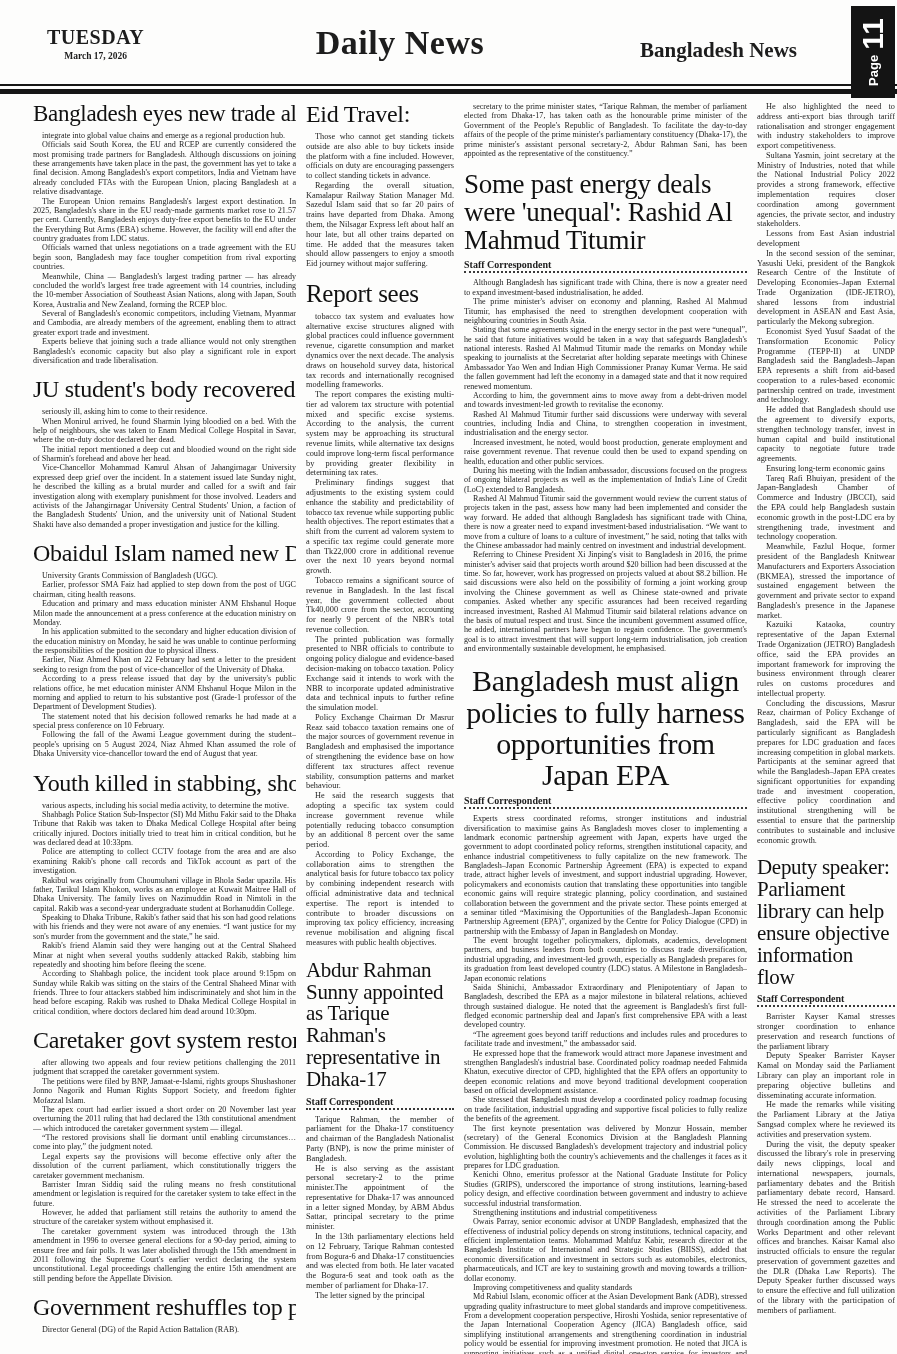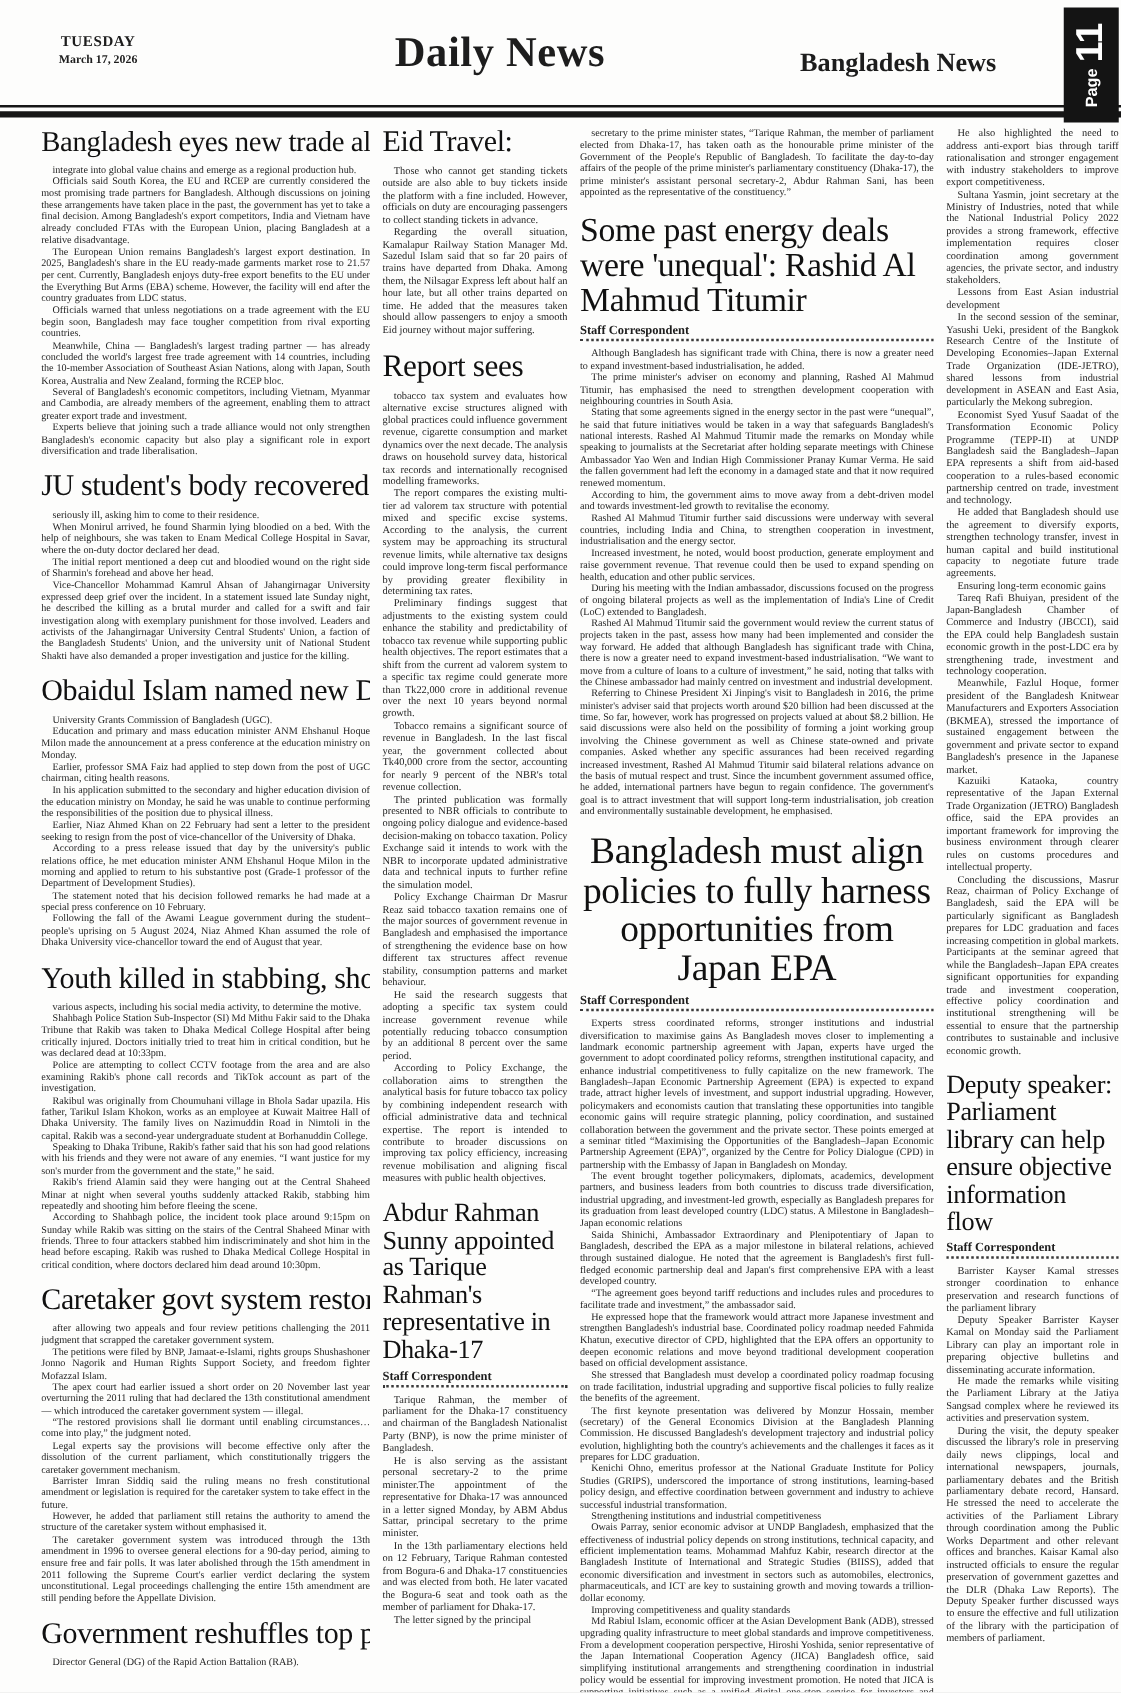--- a/index.html
+++ b/index.html
@@ -8,21 +8,21 @@
     width:897px;height:1354px;
     background:#fdfdfc;
     font-family:"Liberation Serif","DejaVu Serif",serif;
     color:#1d1d1d;
     overflow:hidden;
     margin:0 auto;
   }
   
   #header{position:absolute;top:0;left:0;width:897px;height:96px;}
   .hdr-left{position:absolute;left:47px;top:26px;text-align:center;}
-  .hdr-day{font-size:12px;font-weight:bold;letter-spacing:.5px;}
+  .hdr-day{font-size:20px;font-weight:bold;letter-spacing:.5px;}
   .hdr-date{font-size:9.5px;font-weight:bold;margin-top:2px;}
   .masthead{position:absolute;left:0;right:97px;top:24px;text-align:center;
     font-size:34px;font-weight:bold;letter-spacing:.5px;}
   .section-name{position:absolute;right:100px;top:38px;
     font-size:21px;font-weight:bold;}
   .rule-thin{position:absolute;left:0;top:84px;width:897px;height:2px;background:#161616;}
   .rule-thick{position:absolute;left:0;top:89px;width:897px;height:5px;background:#161616;}
   .pagebox{position:absolute;right:2px;top:6px;width:44px;height:92px;background:#141414;
     display:flex;align-items:center;justify-content:center;z-index:5;}
   .pagebox-inner{transform:rotate(-90deg);white-space:nowrap;color:#fff;
@@ -94,22 +94,22 @@
         <article class="article">
           <h2 class="headline clip" style="font-size: 24px;">JU student's body recovered, husband</h2>
           <p class="body-text">seriously ill, asking him to come to their residence.</p>
           <p class="body-text">When Monirul arrived, he found Sharmin lying bloodied on a bed. With the help of neighbours, she was taken to Enam Medical College Hospital in Savar, where the on-duty doctor declared her dead.</p>
           <p class="body-text">The initial report mentioned a deep cut and bloodied wound on the right side of Sharmin's forehead and above her head.</p>
           <p class="body-text">Vice-Chancellor Mohammad Kamrul Ahsan of Jahangirnagar University expressed deep grief over the incident. In a statement issued late Sunday night, he described the killing as a brutal murder and called for a swift and fair investigation along with exemplary punishment for those involved. Leaders and activists of the Jahangirnagar University Central Students' Union, a faction of the Bangladesh Students' Union, and the university unit of National Student Shakti have also demanded a proper investigation and justice for the killing.</p>
         </article>
         <article class="article">
           <h2 class="headline clip" style="font-size: 24px;">Obaidul Islam named new Dhaka</h2>
           <p class="body-text">University Grants Commission of Bangladesh (UGC).</p>
+          <p class="body-text">Earlier, professor SMA Faiz had applied to step down from the post of UGC chairman, citing health reasons.</p>
           <p class="body-text">Education and primary and mass education minister ANM Ehshanul Hoque Milon made the announcement at a press conference at the education ministry on Monday.</p>
-          <p class="body-text">Earlier, professor SMA Faiz had applied to step down from the post of UGC chairman, citing health reasons.</p>
           <p class="body-text">In his application submitted to the secondary and higher education division of the education ministry on Monday, he said he was unable to continue performing the responsibilities of the position due to physical illness.</p>
           <p class="body-text">Earlier, Niaz Ahmed Khan on 22 February had sent a letter to the president seeking to resign from the post of vice-chancellor of the University of Dhaka.</p>
           <p class="body-text">According to a press release issued that day by the university's public relations office, he met education minister ANM Ehshanul Hoque Milon in the morning and applied to return to his substantive post (Grade-1 professor of the Department of Development Studies).</p>
           <p class="body-text">The statement noted that his decision followed remarks he had made at a special press conference on 10 February.</p>
           <p class="body-text">Following the fall of the Awami League government during the student–people's uprising on 5 August 2024, Niaz Ahmed Khan assumed the role of Dhaka University vice-chancellor toward the end of August that year.</p>
         </article>
         <article class="article">
           <h2 class="headline clip" style="font-size: 24px;">Youth killed in stabbing, shooting</h2>
           <p class="body-text">various aspects, including his social media activity, to determine the motive.</p>
           <p class="body-text">Shahbagh Police Station Sub-Inspector (SI) Md Mithu Fakir said to the Dhaka Tribune that Rakib was taken to Dhaka Medical College Hospital after being critically injured. Doctors initially tried to treat him in critical condition, but he was declared dead at 10:33pm.</p>

